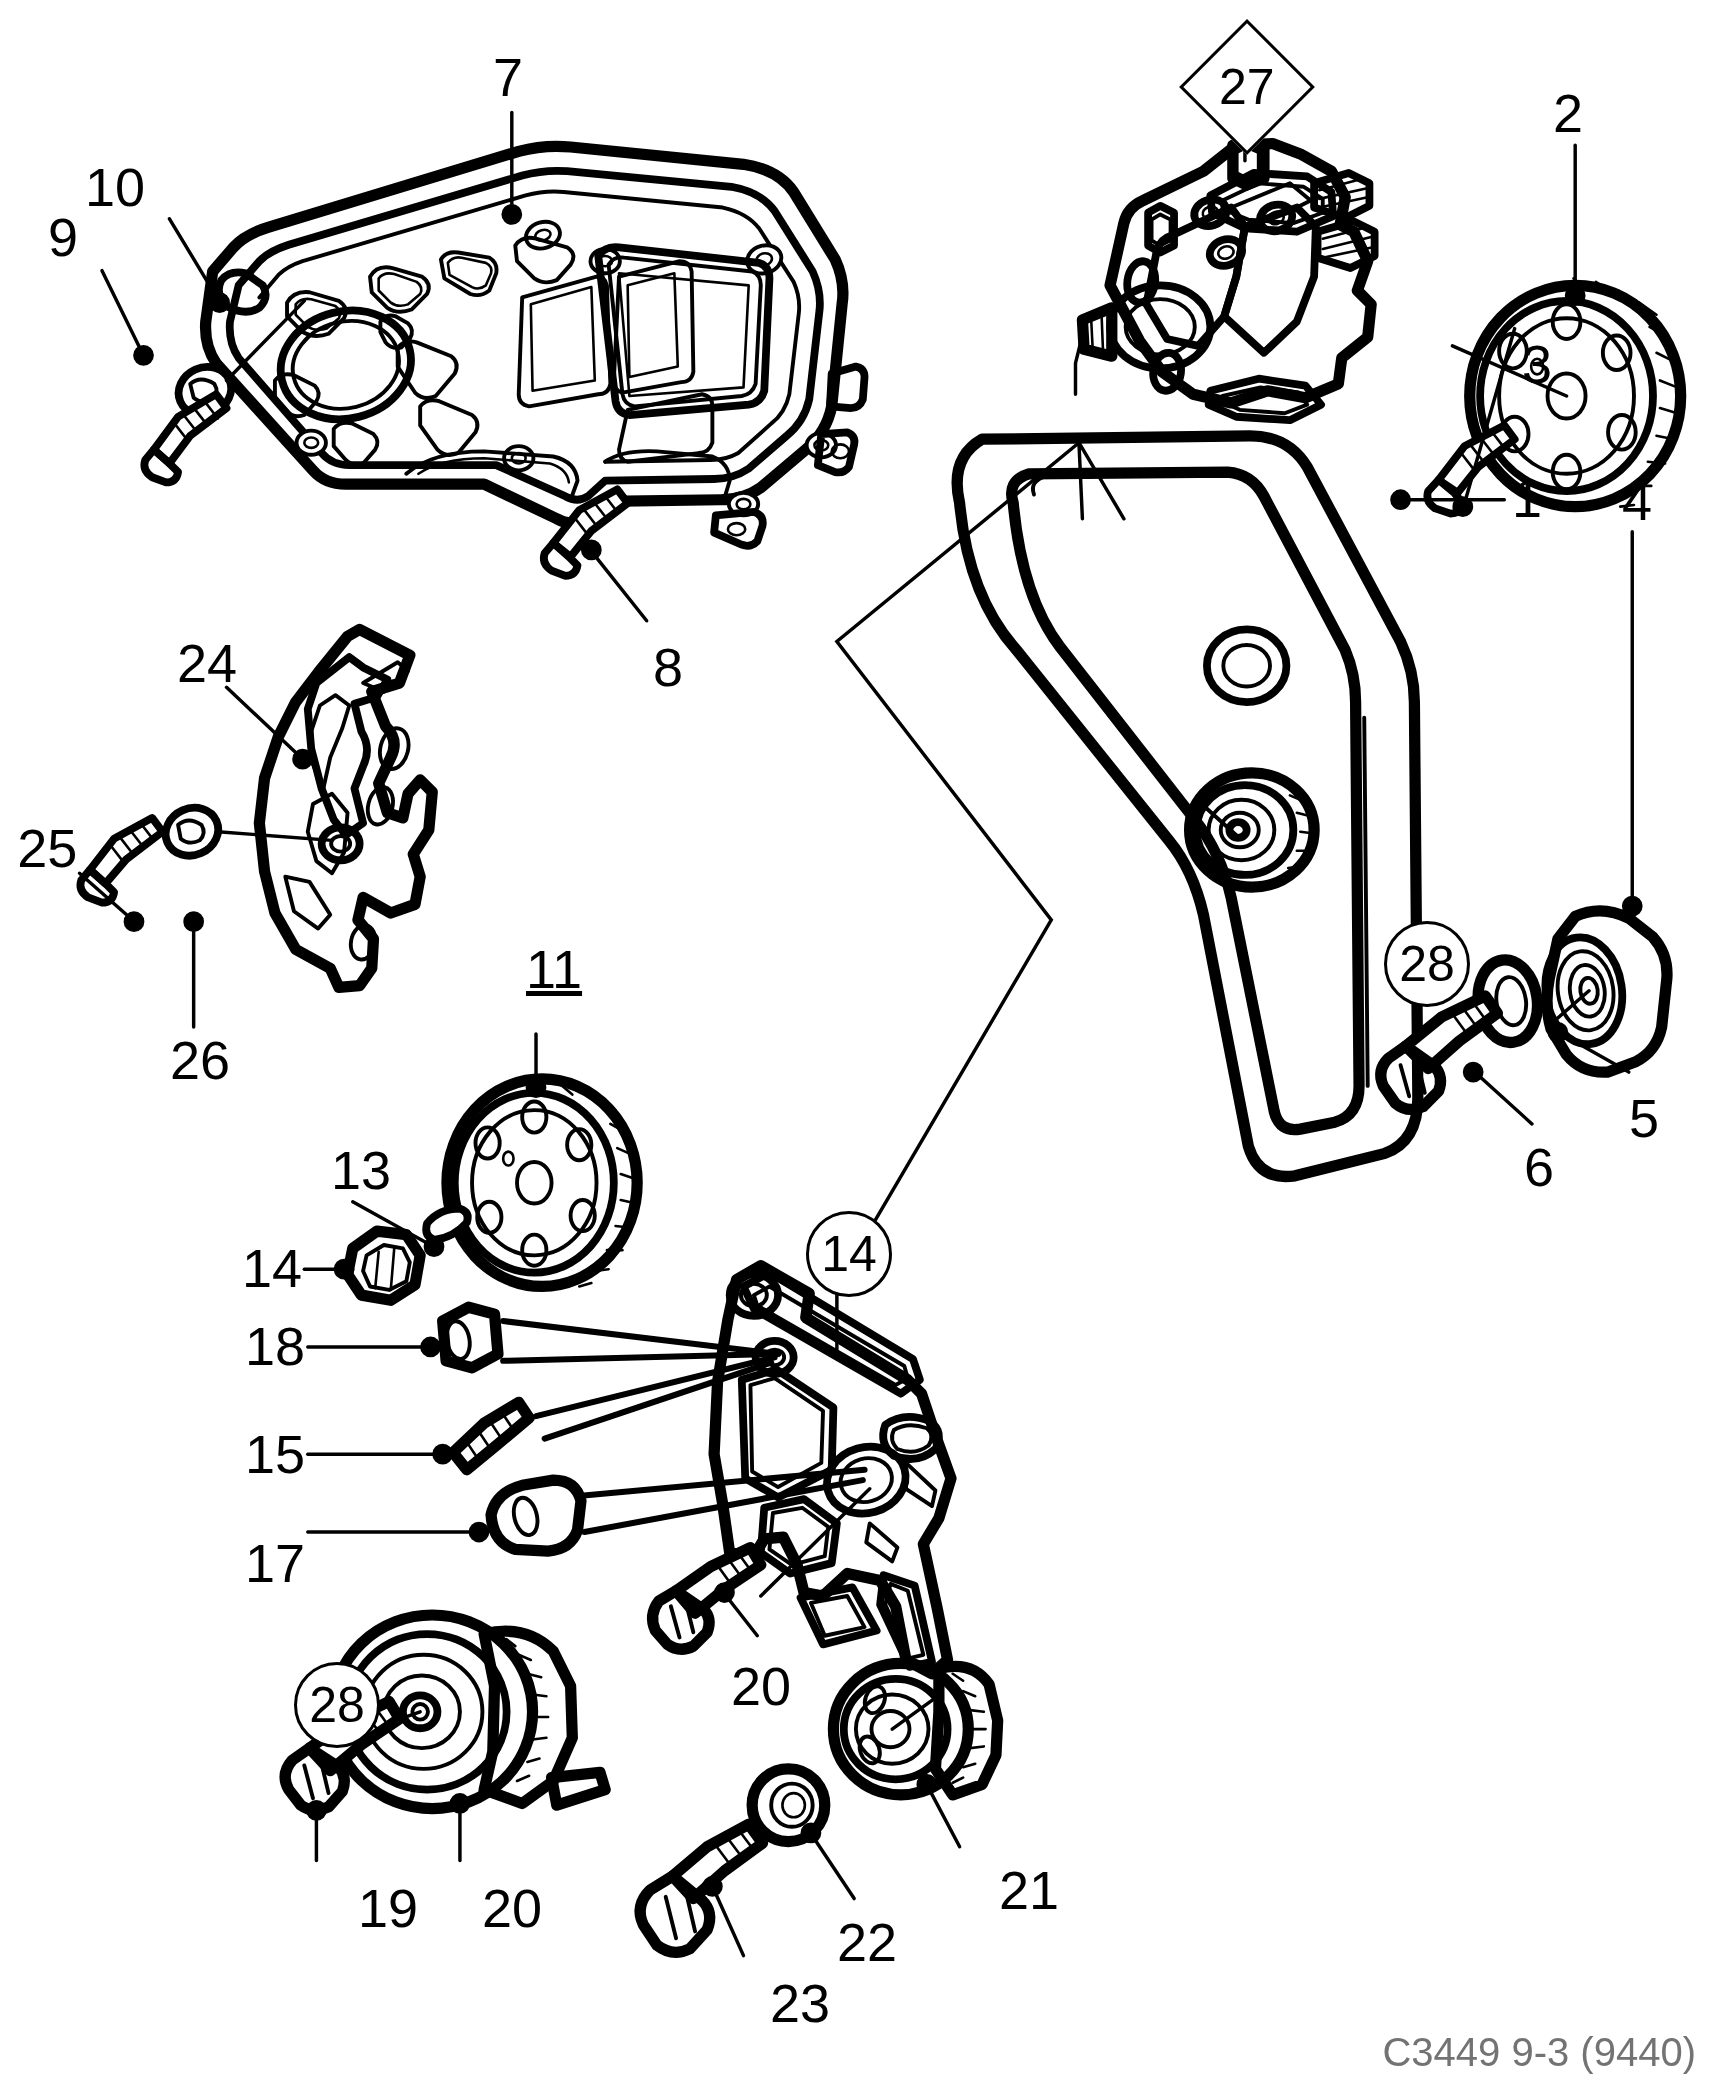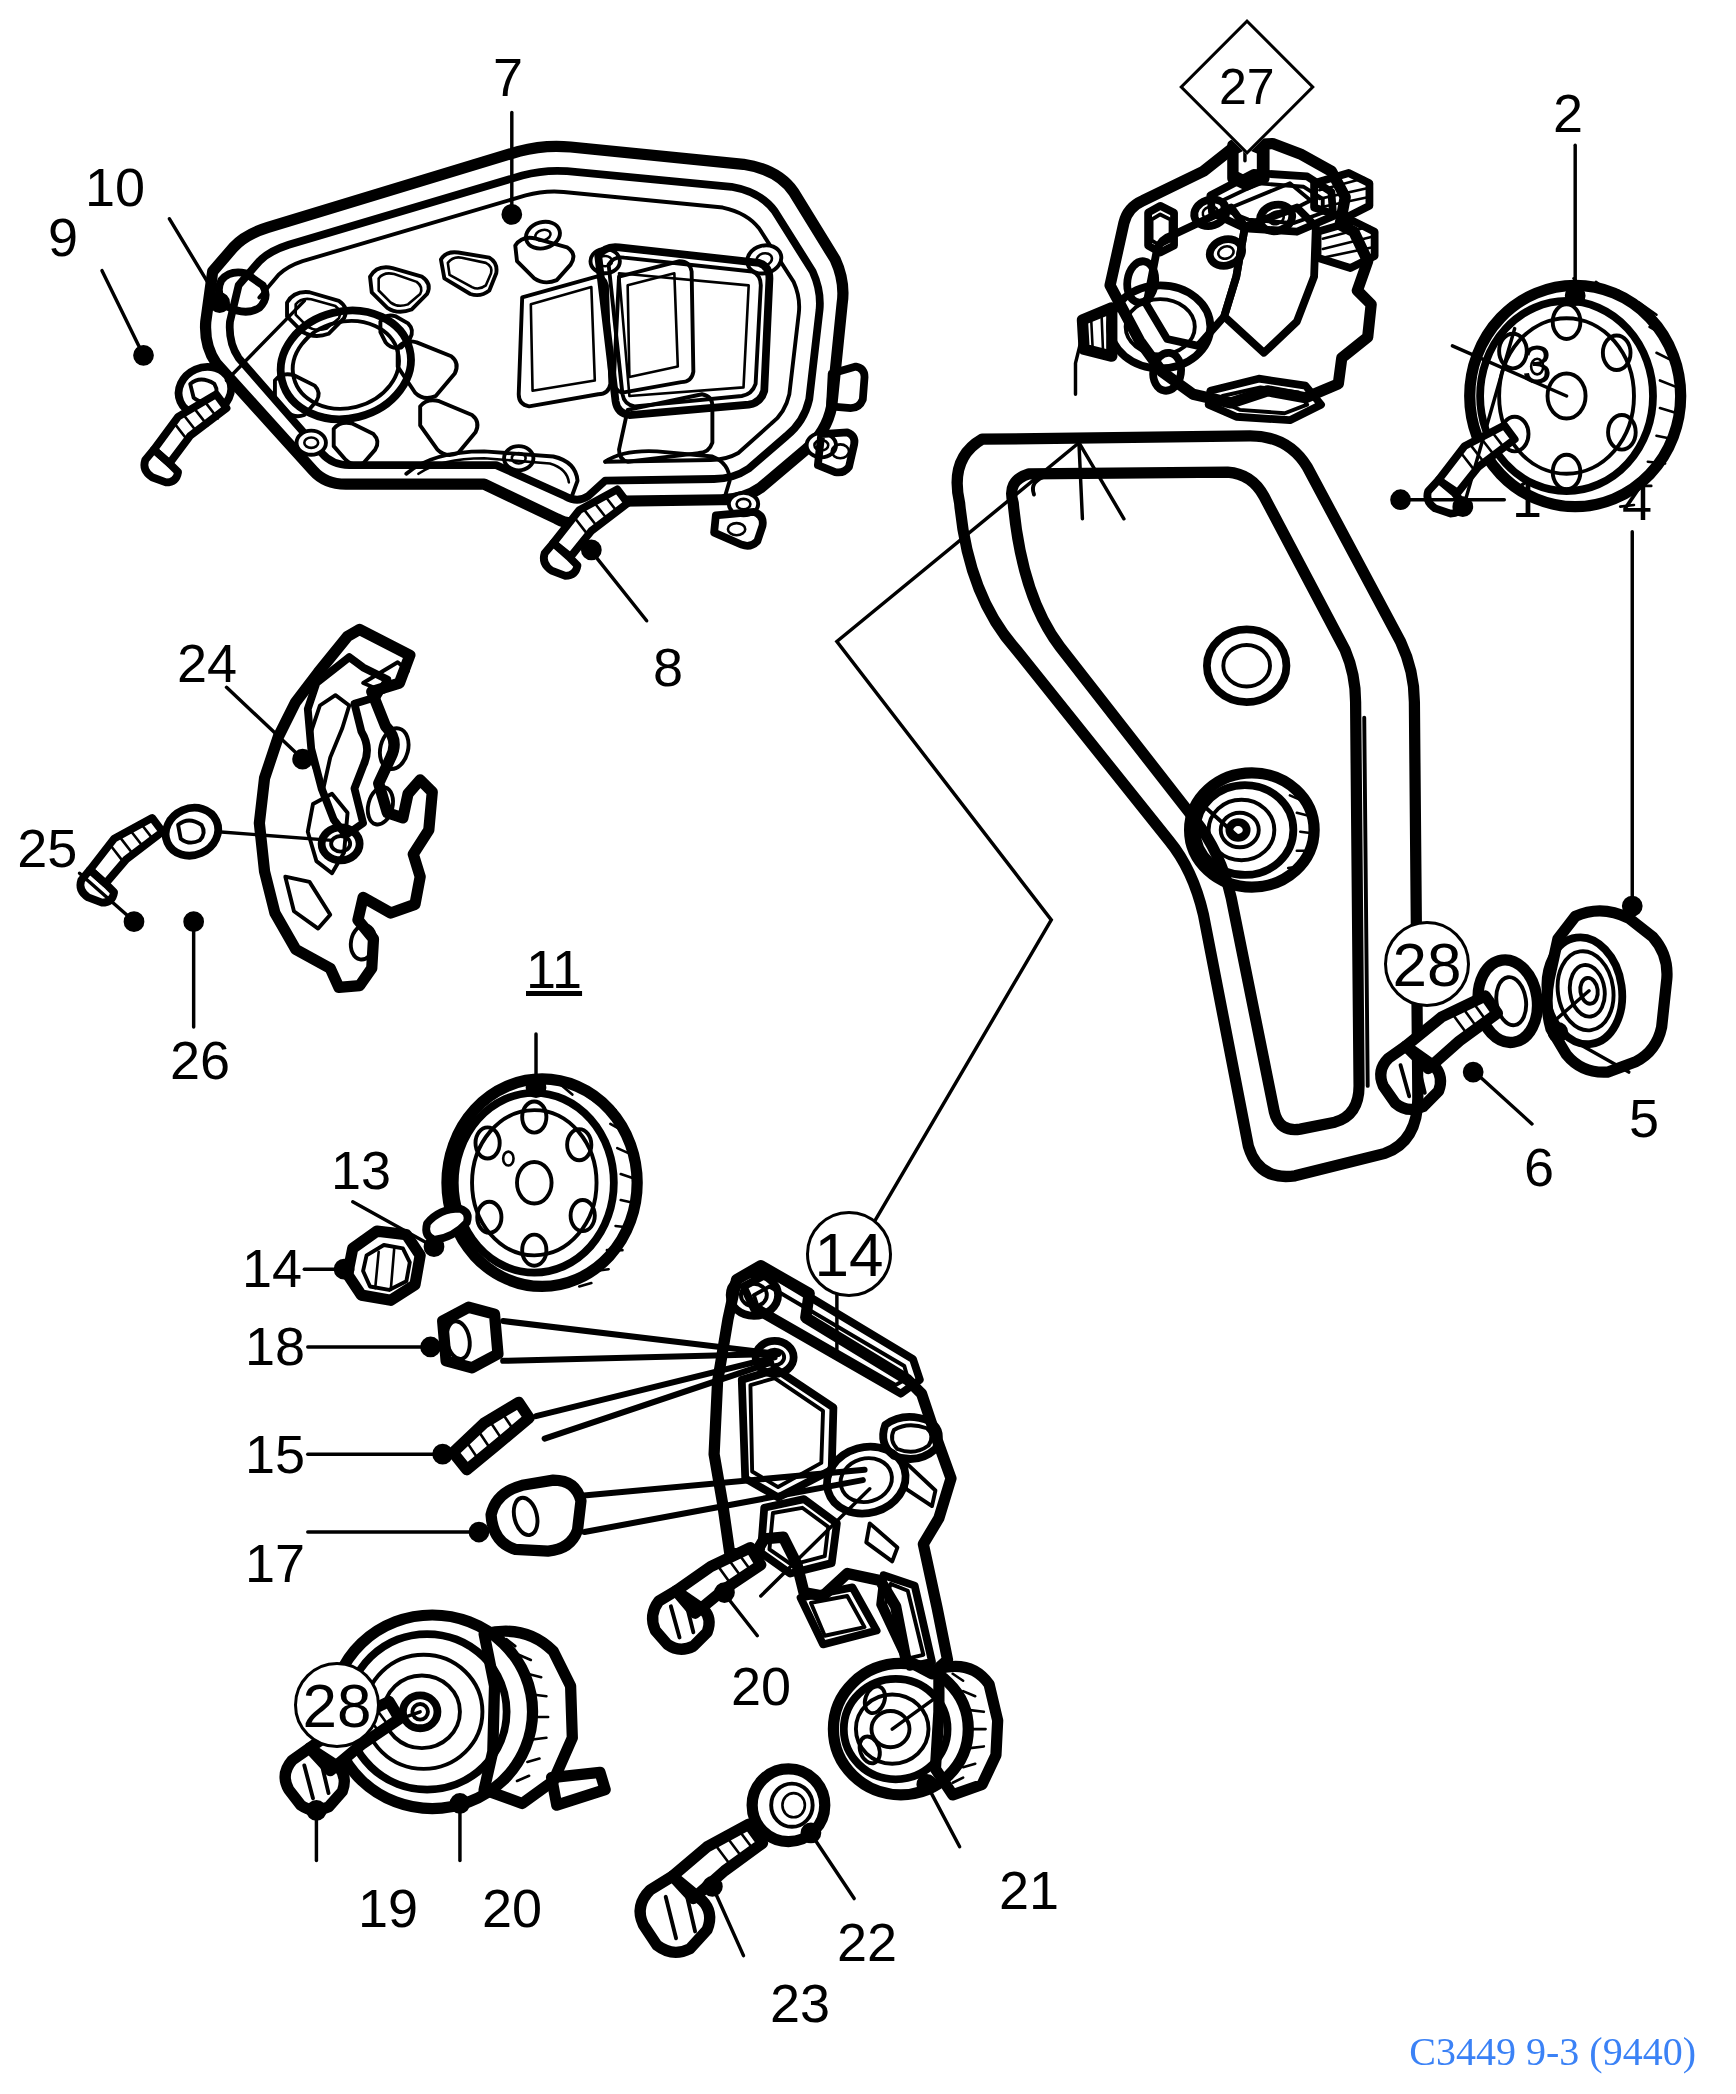--- a/index.html
+++ b/index.html
@@ -17,32 +17,32 @@
     font-size:54px;
     font-weight:400;
     color:#000;
     line-height:1;
     white-space:nowrap;
     user-select:none;
   }
   .caption{
     position:absolute;
     right:40px; bottom:19px;
-    font-family:Liberation Serif, serif;
+    font-family:Liberation Sans, sans-serif;
     font-size:40px;
-    color:#3b82f6;
+    color:#737373;
     white-space:nowrap;
   }
   .ring-label{
     position:absolute;
     width:80px;height:80px;
     border:3.5px solid #000;
     border-radius:50%;
     display:flex;align-items:center;justify-content:center;
-    font-size:62px;
+    font-size:50px;
     background:#fff;
   }
   .diamond-label{
     position:absolute;
     width:90px;height:90px;
     border:3.5px solid #000;
     transform:rotate(45deg);
     display:flex;align-items:center;justify-content:center;
     background:#fff;
   }

